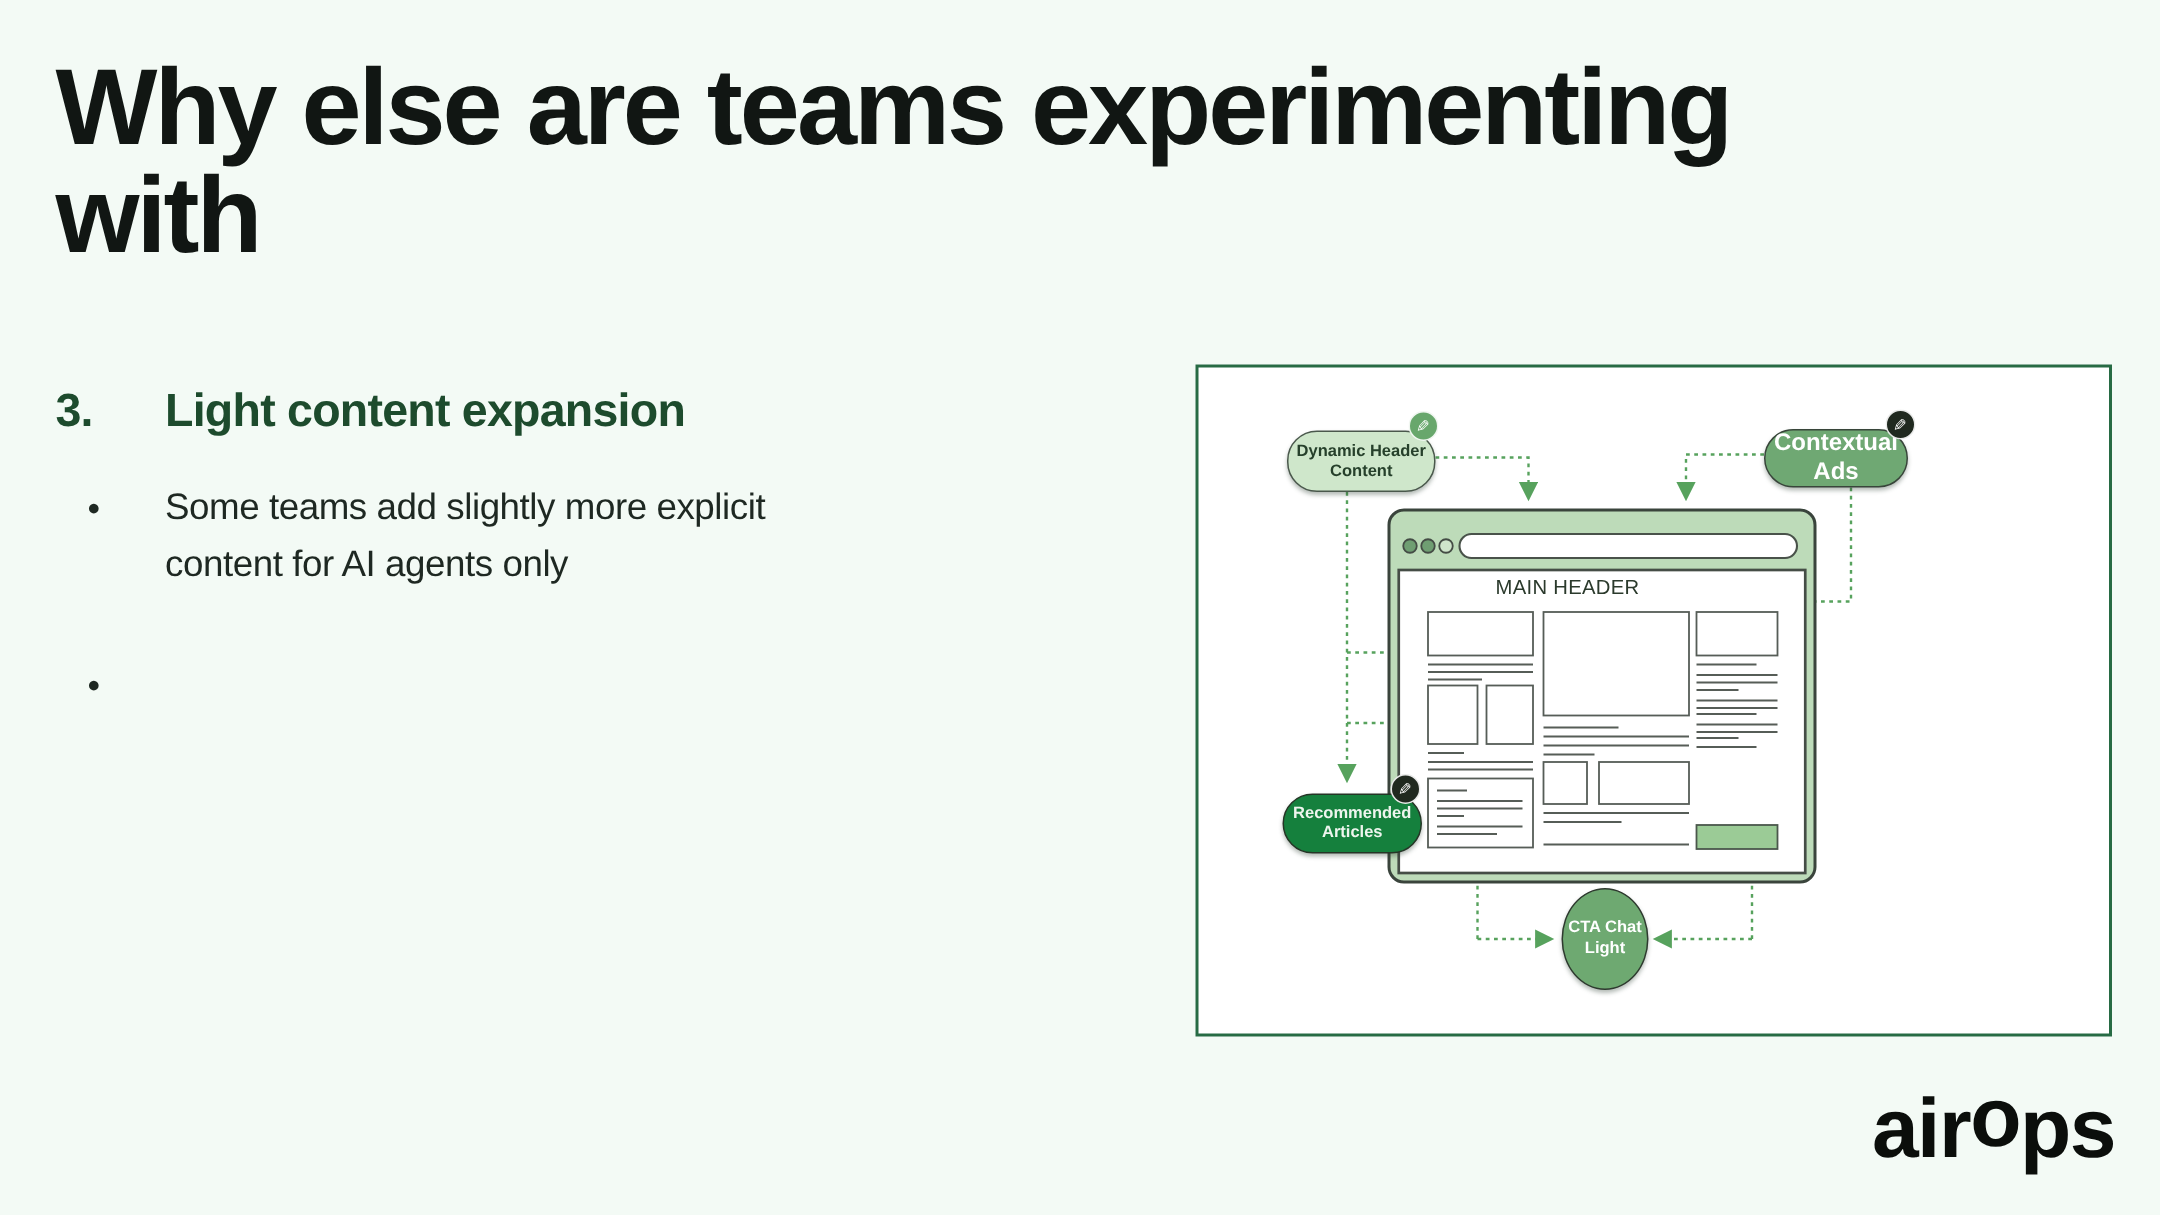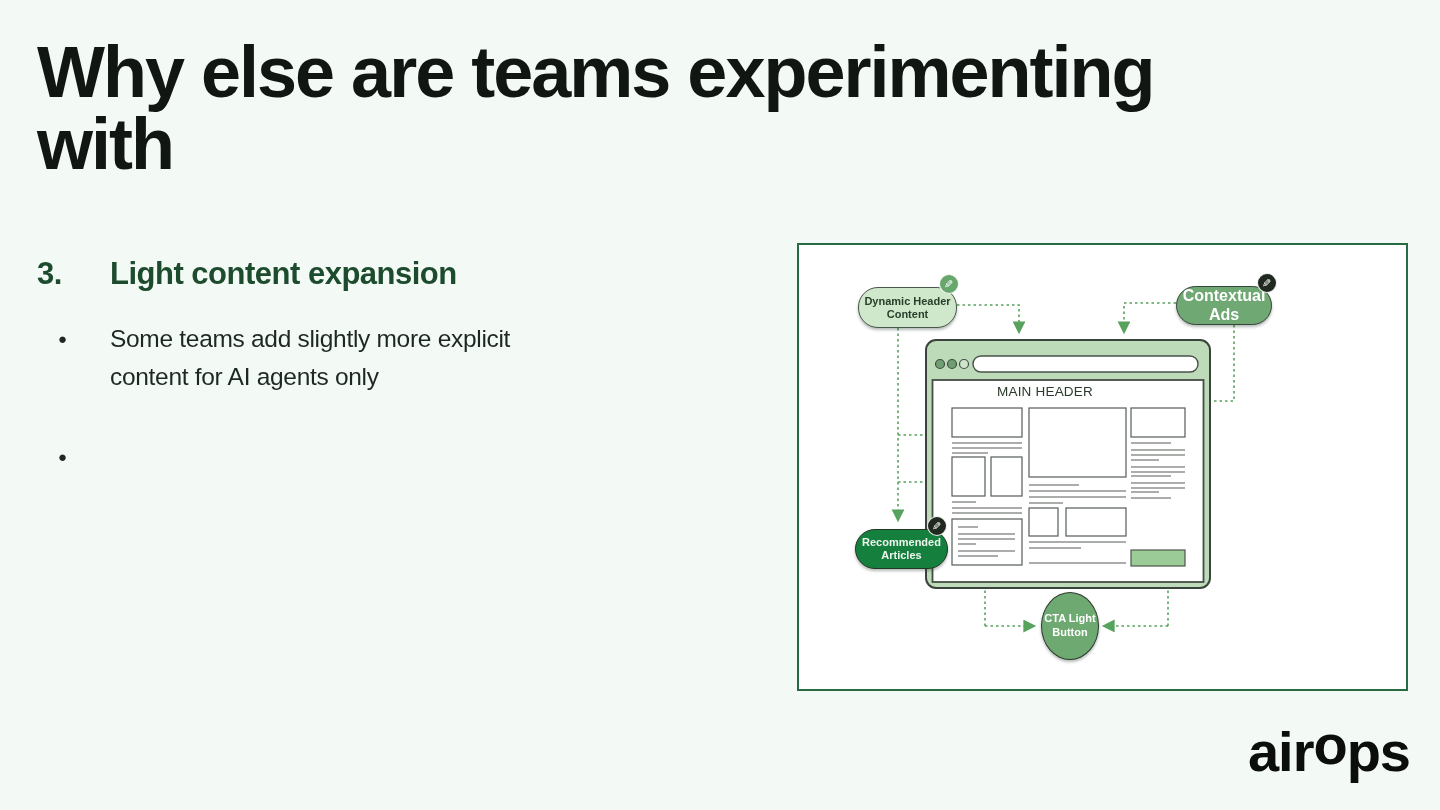--- a/index.html
+++ b/index.html
@@ -166,18 +166,18 @@
     <div class="badge badge-mid" style="left:377px;top:41px;width:96px;height:39px;font-size:16px;">Contextual Ads</div>
     <div class="pencil pencil-dark" style="left:458px;top:28px;">
       <span>✎</span>
     </div>
 
     <div class="badge badge-dark" style="left:56px;top:284px;width:93px;height:40px;">Recommended Articles</div>
     <div class="pencil pencil-dark" style="left:128px;top:271px;">
       <span>✎</span>
     </div>
 
-    <div class="cta-circle">CTA Light Button</div>
+    <div class="cta-circle">CTA Chat Light</div>
   </div>
 
   <div class="logo"><span>air</span><span class="o">o</span><span>ps</span></div>
 
 </div>
 
 </body></html>

